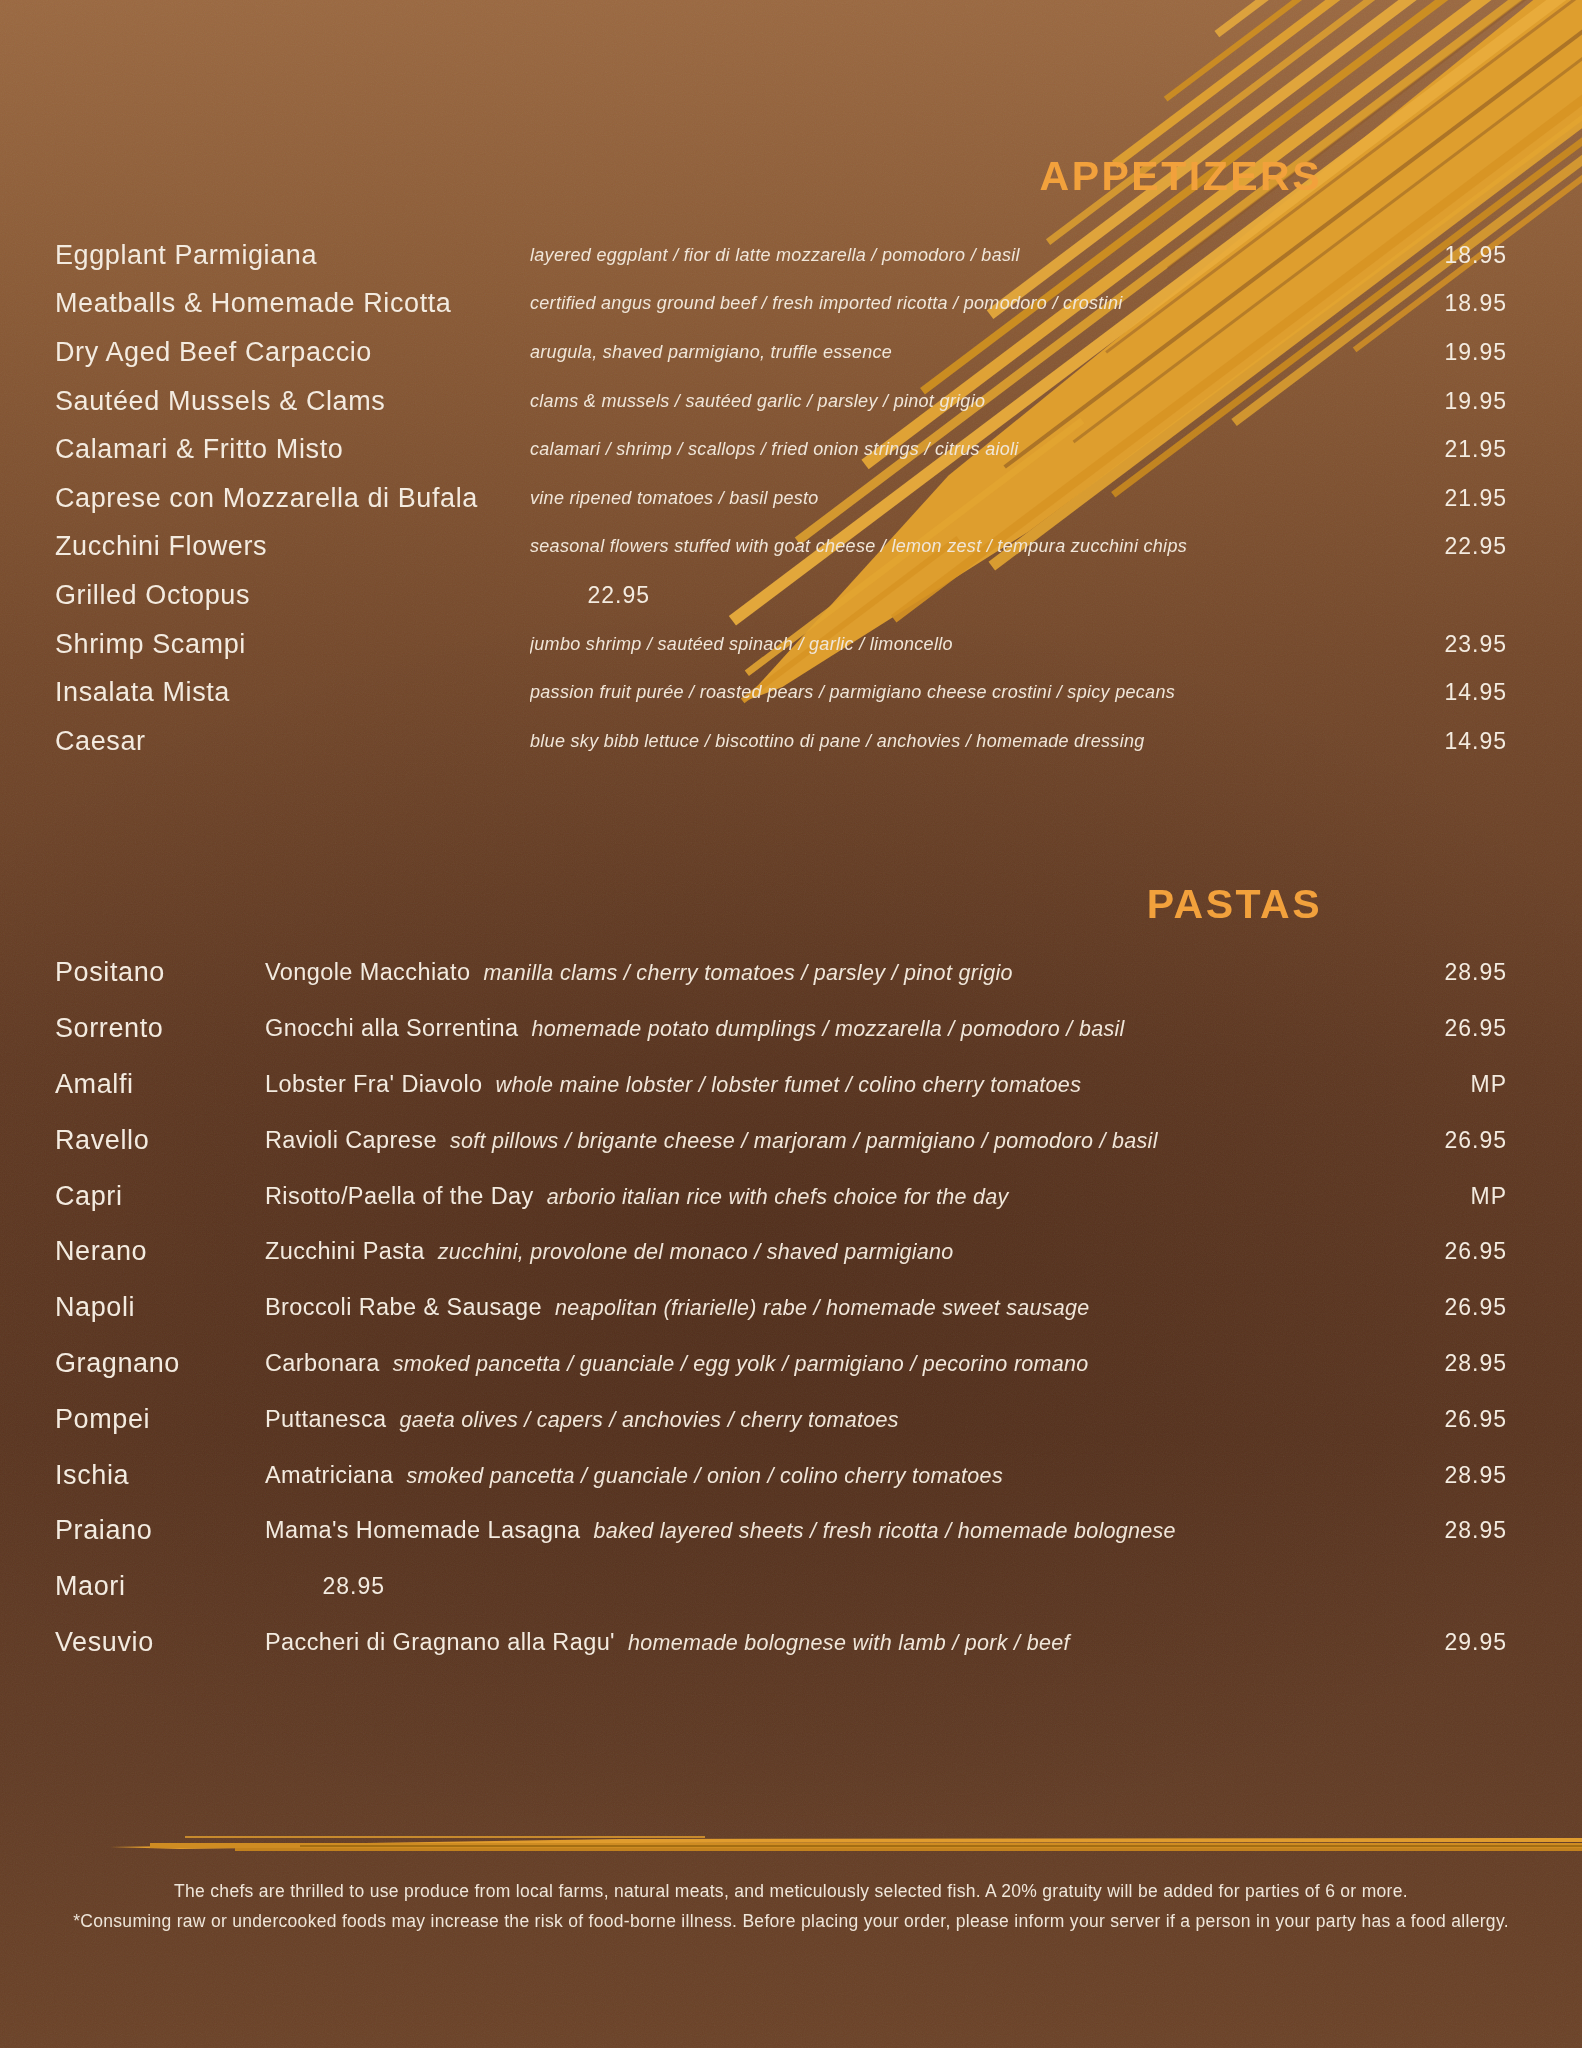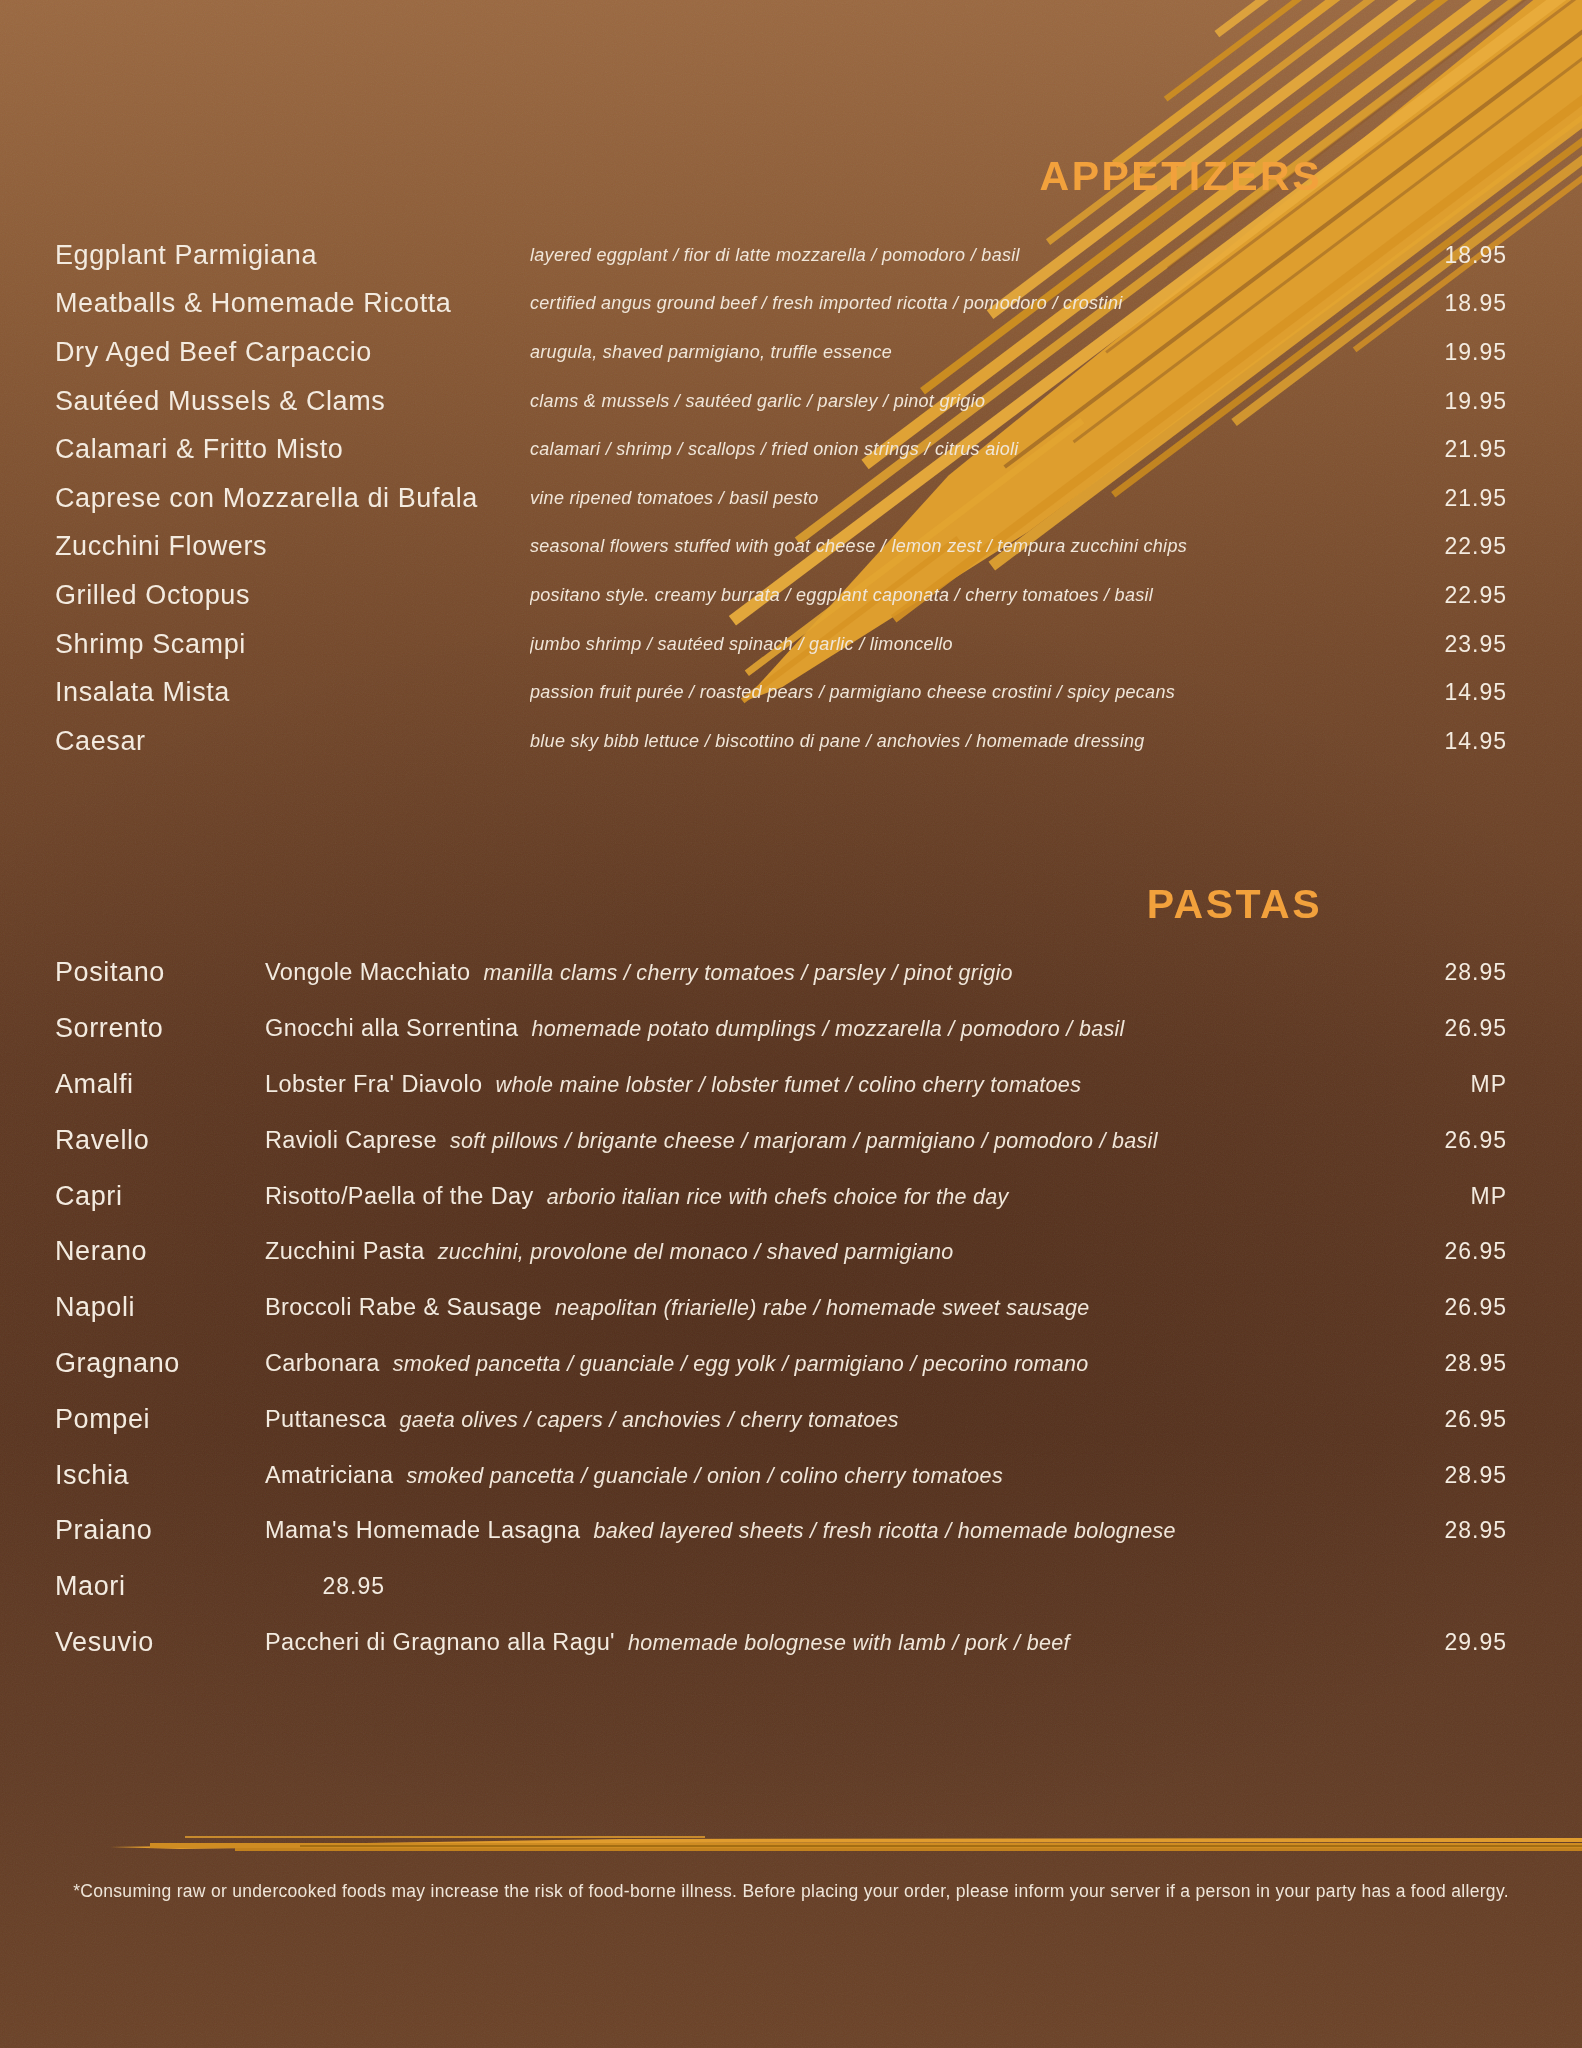--- a/index.html
+++ b/index.html
@@ -125,21 +125,20 @@
         <span class="item-desc">vine ripened tomatoes / basil pesto</span>
         <span class="item-price">21.95</span>
       </div>
       <div class="menu-row">
         <span class="item-name">Zucchini Flowers</span>
         <span class="item-desc">seasonal flowers stuffed with goat cheese / lemon zest / tempura zucchini chips</span>
         <span class="item-price">22.95</span>
       </div>
       <div class="menu-row">
         <span class="item-name">Grilled Octopus</span>
-        <span class="item-desc">positano style. creamy burrata / eggplant caponata / cherry tomatoes / basil</span>
         <span class="item-price">22.95</span>
       </div>
       <div class="menu-row">
         <span class="item-name">Shrimp Scampi</span>
         <span class="item-desc">jumbo shrimp / sautéed spinach / garlic / limoncello</span>
         <span class="item-price">23.95</span>
       </div>
       <div class="menu-row">
         <span class="item-name">Insalata Mista</span>
         <span class="item-desc">passion fruit purée / roasted pears / parmigiano cheese crostini / spicy pecans</span>
@@ -222,16 +221,17 @@
 
   <svg class="brush-layer" viewBox="0 0 1582 2048">
     <polygon points="110,1847 620,1839 1582,1838 1582,1842 620,1843 180,1849" fill="#E09C2E"></polygon>
     <rect x="150" y="1843" width="1432" height="5" fill="#CF8C22"></rect>
     <rect x="300" y="1845" width="1282" height="2" fill="#9C690F" opacity="0.85"></rect>
     <rect x="235" y="1848" width="1347" height="3" fill="#C8861D" opacity="0.95"></rect>
     <rect x="185" y="1836" width="520" height="2" fill="#E09C2E" opacity="0.8"></rect>
   </svg>
 
   <div class="footer">
+    <div>The chefs are thrilled to use produce from local farms, natural meats, and meticulously selected fish. A 20% gratuity will be added for parties of 6 or more.</div>
     <div>*Consuming raw or undercooked foods may increase the risk of food-borne illness. Before placing your order, please inform your server if a person in your party has a food allergy.</div>
   </div>
 
 </div>
 
 </body></html>

